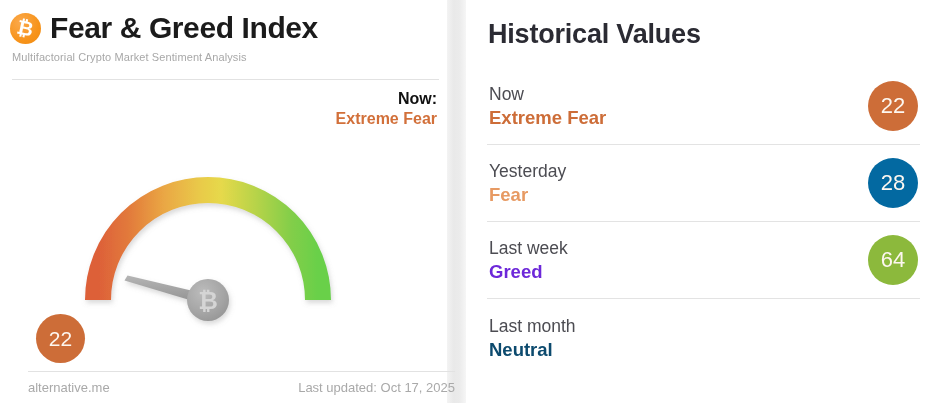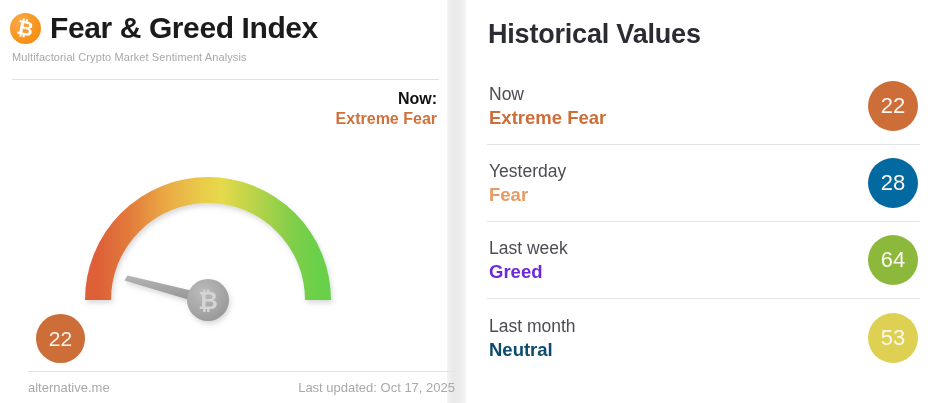--- a/index.html
+++ b/index.html
@@ -281,21 +281,18 @@
         <div class="hist-badge" style="background:#8cb93c">
           <span>64</span>
         </div>
       </div>
 
       <div class="hist-row">
         <div class="hist-texts">
           <span class="hist-period">Last month</span>
           <span class="hist-class" style="color:#0c4a6e">Neutral</span>
         </div>
-        <div class="hist-badge" style="background:#ddd053">
-          <span>53</span>
-        </div>
       </div>
 
     </div>
   </div>
 
 </div>
 
 </body></html>

